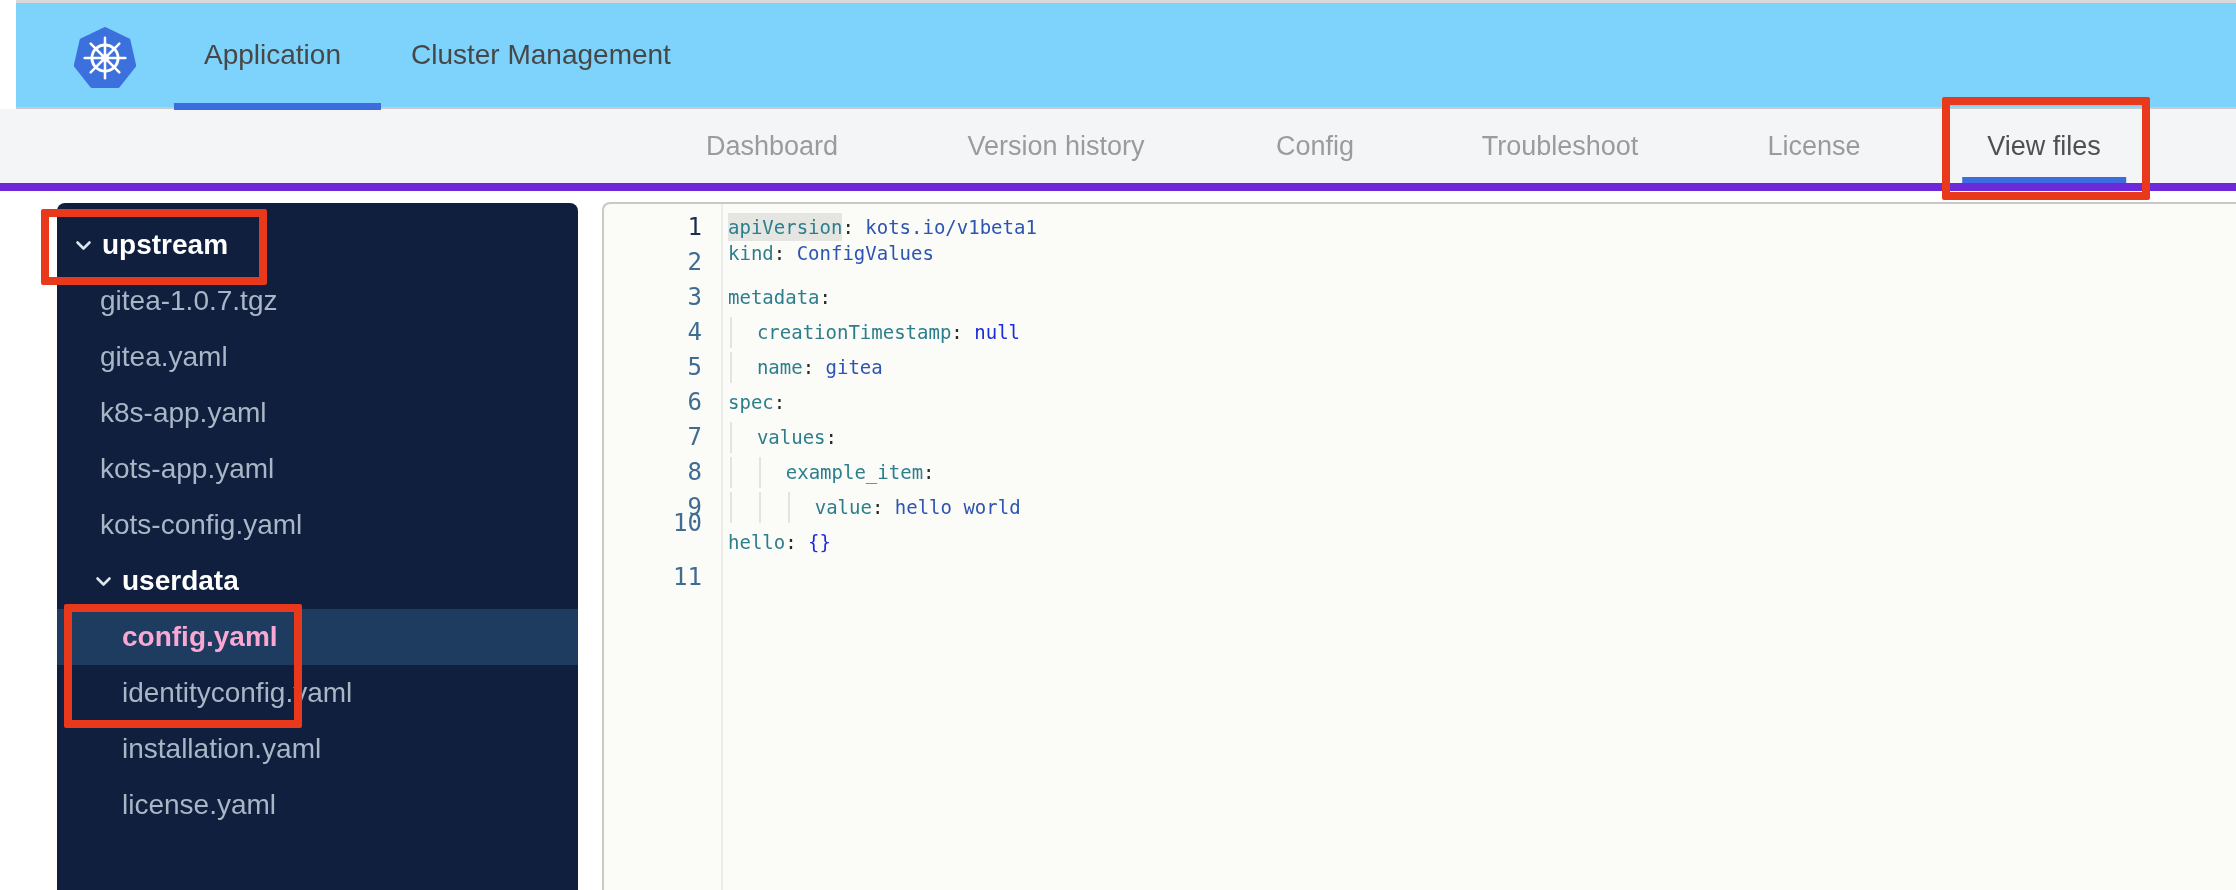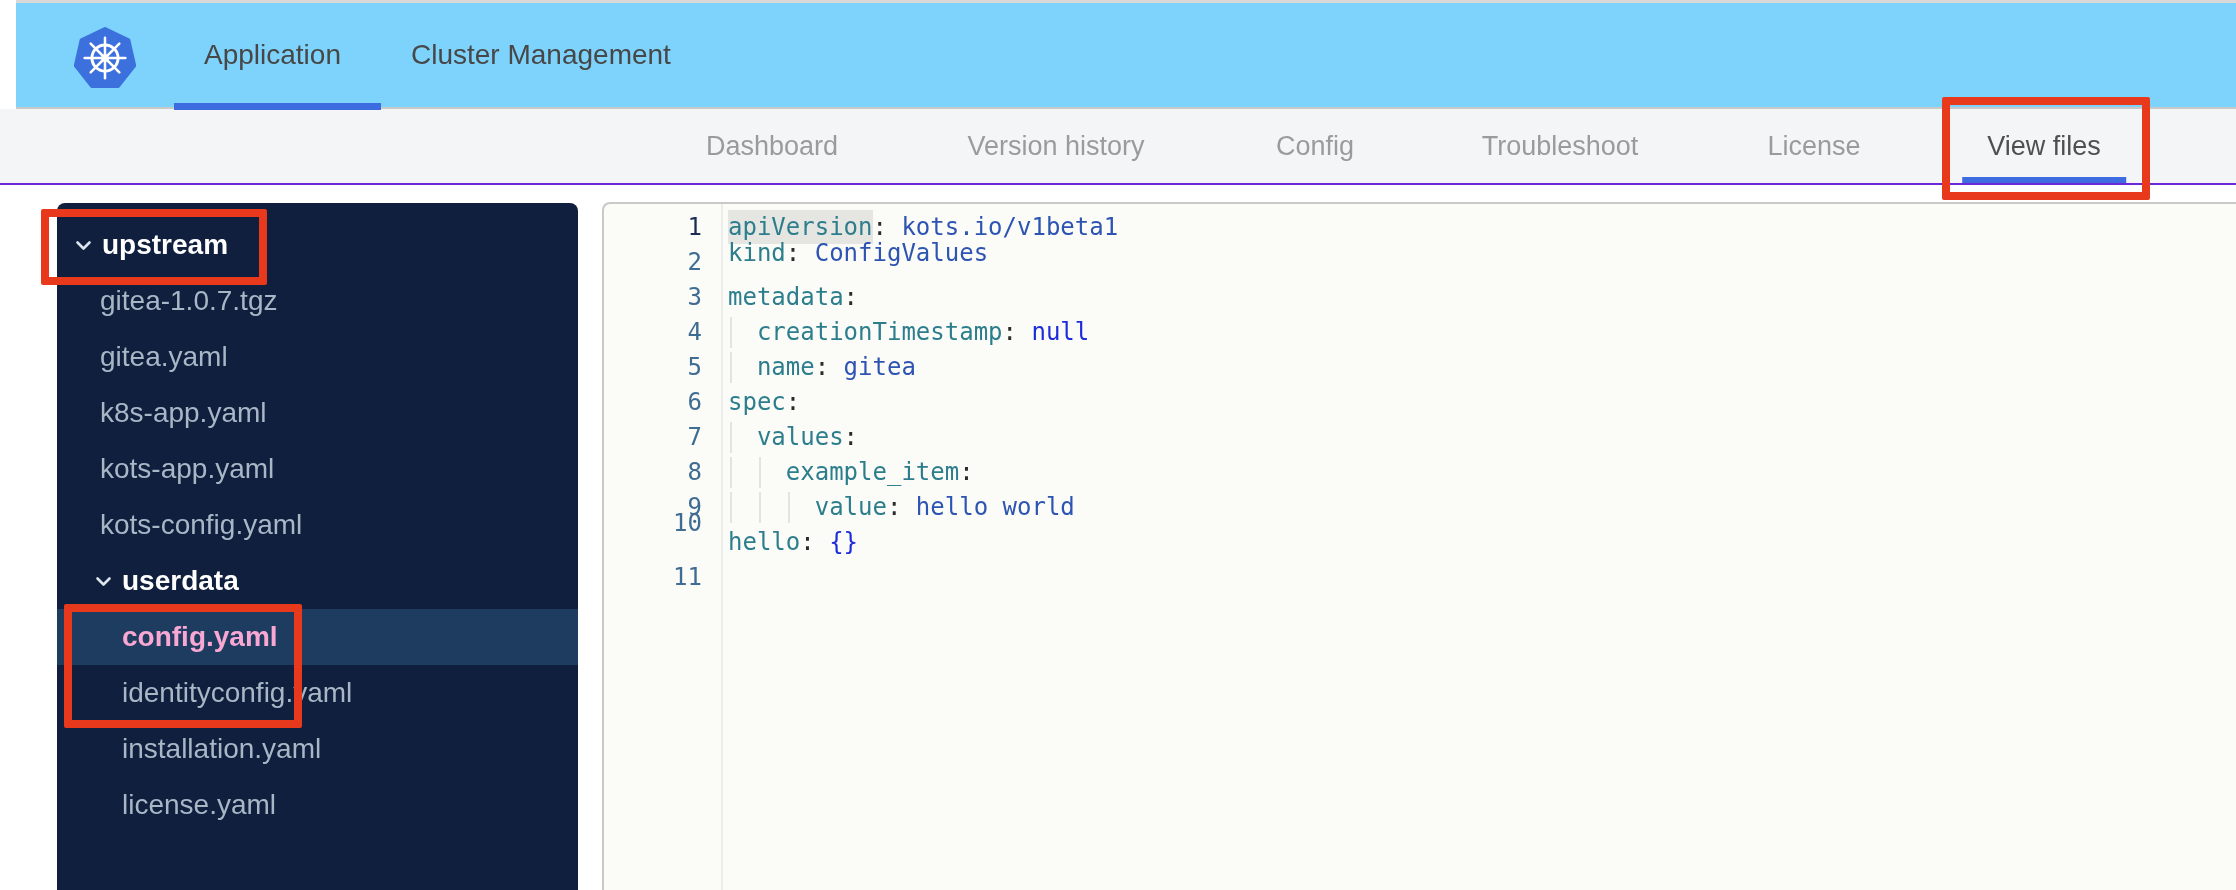--- a/index.html
+++ b/index.html
@@ -9,21 +9,21 @@
   
   .topbar{position:absolute;left:16px;top:0;width:2236px;height:104px;background:#7dd3fc;
           border-top:3px solid #d9d9d9;border-bottom:2px solid #c9c9cb;}
   .logo{position:absolute;left:58px;top:24px;width:62px;height:62px;}
   .htab{position:absolute;top:0;height:104px;line-height:104px;font-size:28px;color:#474747;
         white-space:nowrap;cursor:pointer;}
   .htab-underline{position:absolute;left:158px;top:100px;width:207px;height:7px;z-index:5;}
 
   
   .subnav{position:absolute;left:0;top:109px;width:2236px;height:74px;background:#f4f5f7;
-          border-bottom:2px solid #6d28d9;}
+          border-bottom:8px solid #6d28d9;}
   .stab{position:absolute;top:0;height:74px;line-height:74px;font-size:27px;color:#9b9b9b;
         transform:translateX(-50%);white-space:nowrap;cursor:pointer;}
   .stab.active{color:#4f4f4f;}
   .stab .tab-underline{position:absolute;left:50%;transform:translateX(-50%);bottom:0;
         width:164px;height:6px;}
 
   
   .filetree{position:absolute;left:57px;top:203px;width:521px;height:687px;background:#101f3e;
             border-radius:8px 8px 0 0;padding-top:14px;box-sizing:border-box;}
   .trow{position:relative;height:56px;display:flex;align-items:center;font-size:28px;
@@ -34,21 +34,21 @@
 
   
   .editor{position:absolute;left:602px;top:202px;width:1634px;height:688px;background:#fbfbf7;
           border:2px solid #c9c9c6;border-right:none;border-bottom:none;
           border-radius:8px 0 0 0;box-sizing:border-box;}
   .gutter-sep{position:absolute;left:117px;top:0;bottom:0;width:2px;background:#ececea;}
   .grow{position:absolute;left:0;width:98px;height:35px;line-height:35px;text-align:right;
         font-family:"DejaVu Sans Mono",monospace;font-size:24px;color:#3f6c93;}
   .grow.active{color:#1a2c52;}
   .crow{position:absolute;left:124px;height:35px;line-height:35px;white-space:pre;
-        font-family:"DejaVu Sans Mono",monospace;font-size:24px;}
+        font-family:"DejaVu Sans Mono",monospace;font-size:19px;}
   .tok-key{color:#2d7e8d;}
   .tok-punc{color:#2a2a2a;}
   .tok-str{color:#2d54b2;}
   .tok-const{color:#1c2bdb;}
   .tok-hl{background:#e5e5e2;box-shadow:0 3px 0 #e5e5e2,0 -3px 0 #e5e5e2;}
   .iguide{position:absolute;top:2px;bottom:2px;width:2px;background:#e3e3e0;}
 
   
   .anno{position:absolute;border:8px solid #e8391c;border-radius:2px;box-sizing:border-box;
         z-index:60;pointer-events:none;}

